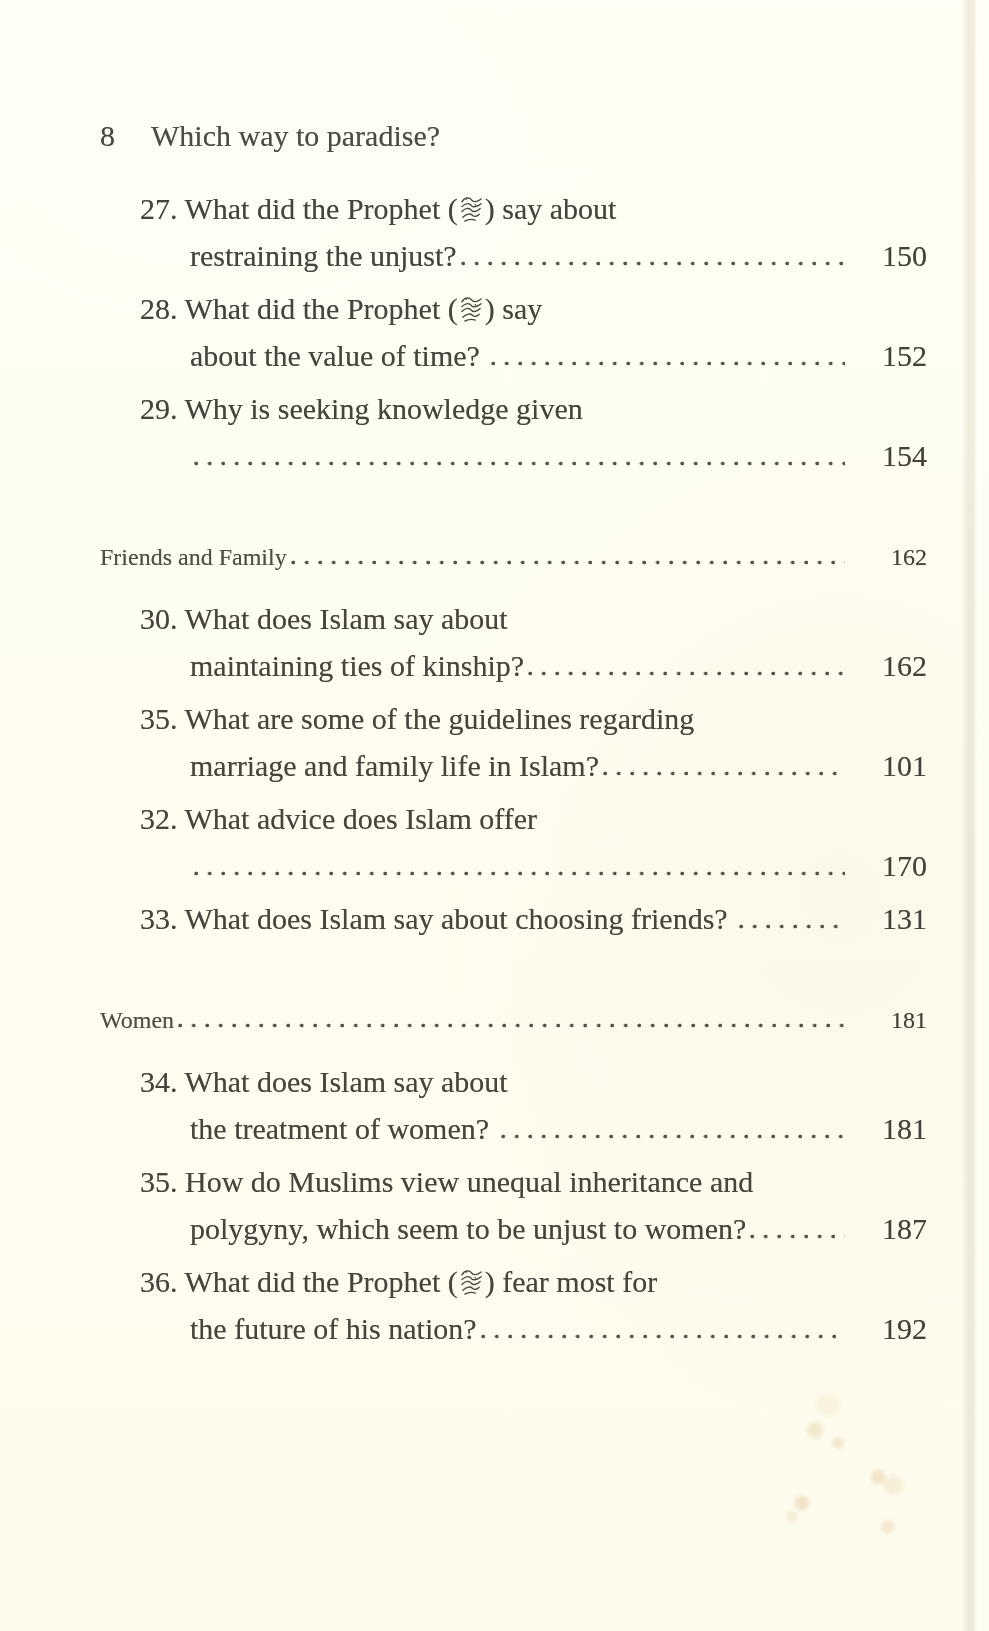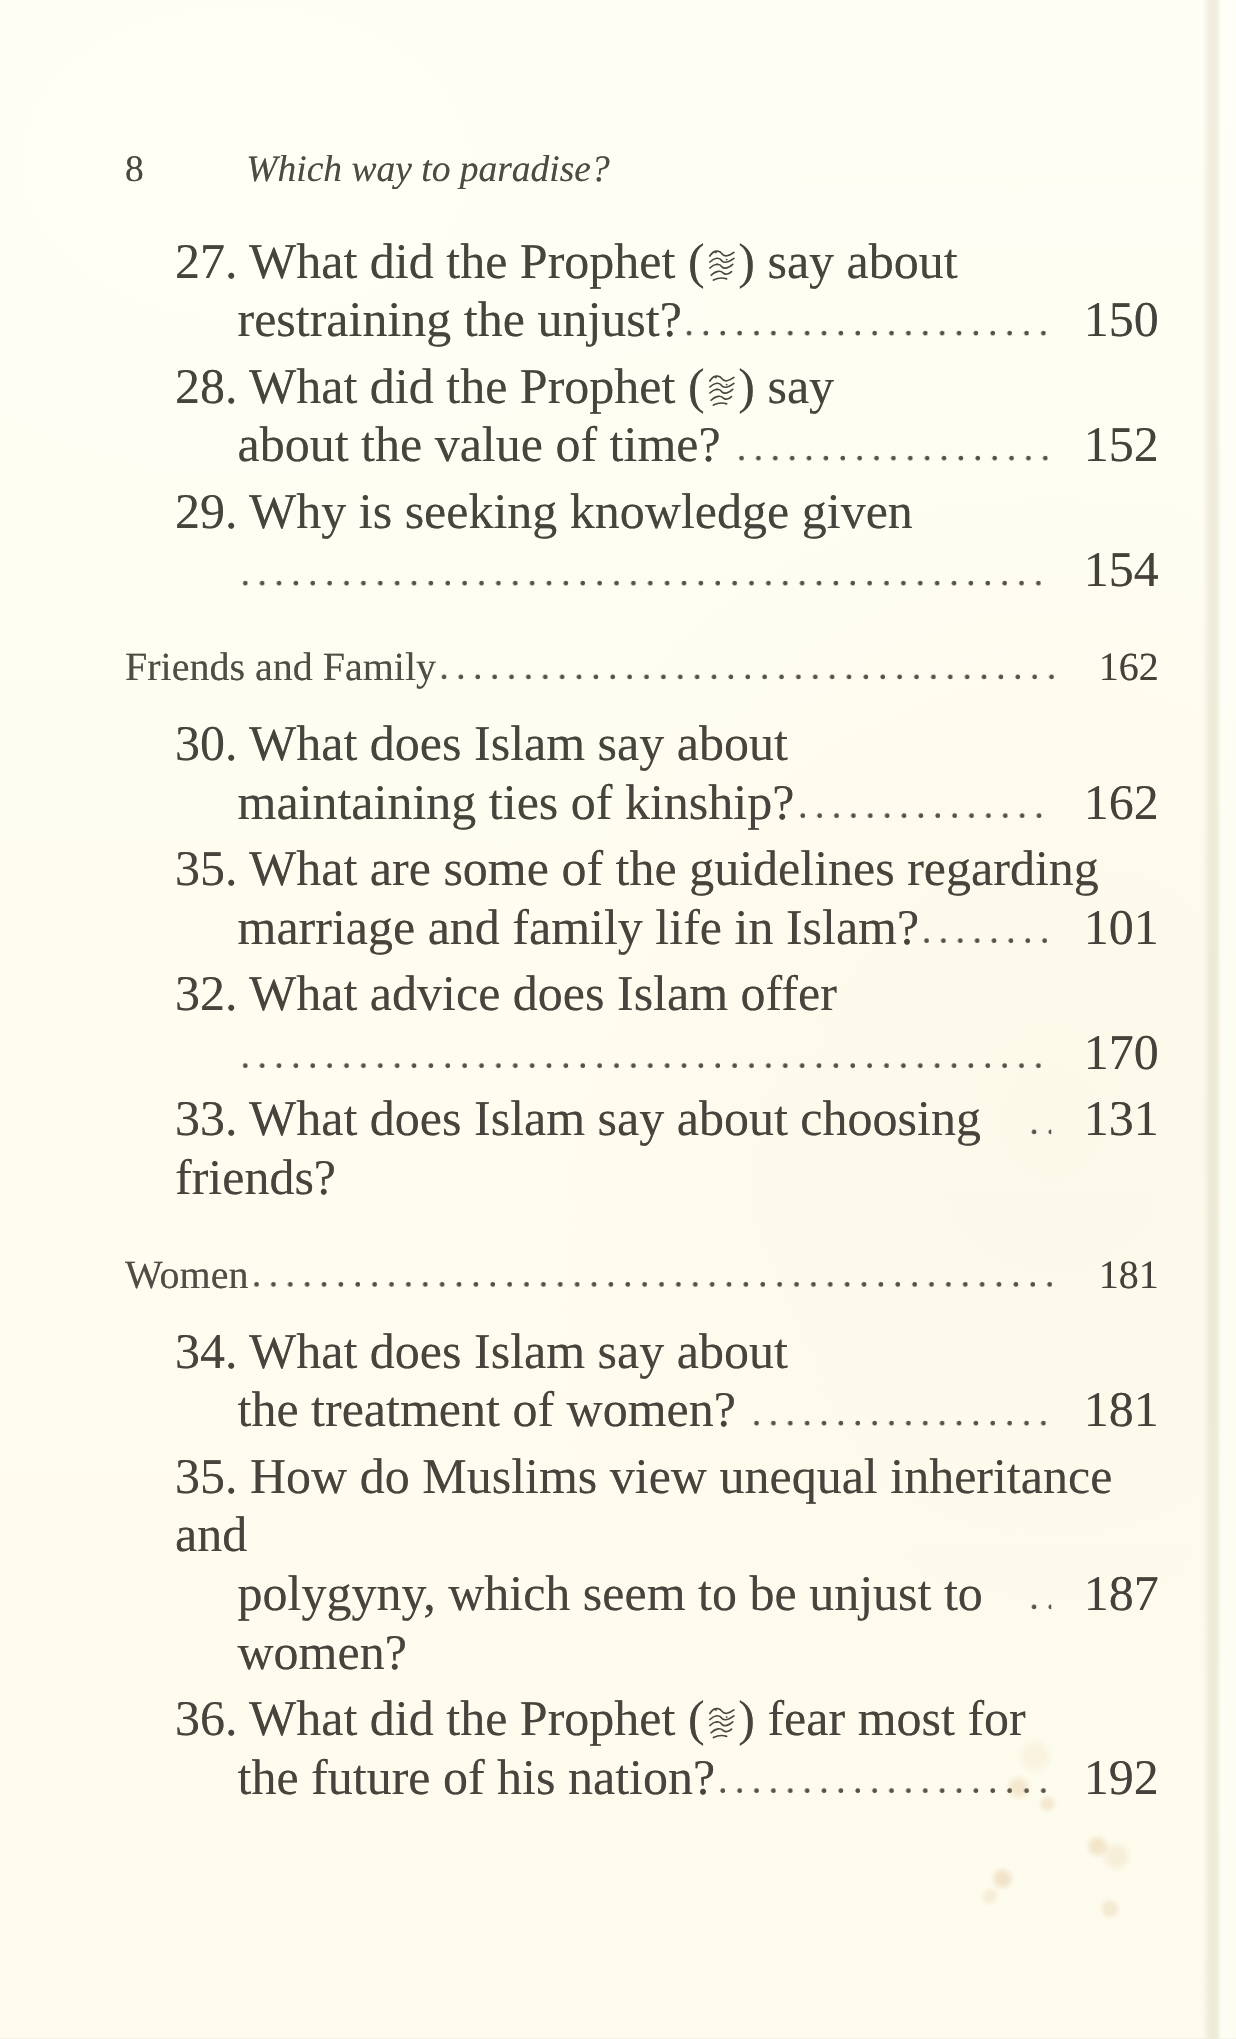--- a/index.html
+++ b/index.html
@@ -28,40 +28,40 @@
   
   .hdr {
     display: flex;
     align-items: baseline;
     height: 47px;
     line-height: 47px;
     margin-bottom: 26px;
     font-size: 30px;
   }
   .hdr .folio { color: #4b4841; }
-  .hdr .running { font-style: italic; margin-left: 82px; color: #4e4b44; text-align: right; }
+  .hdr .running { margin-left: 36px; color: #4e4b44; text-align: right; }
 
   
   .row {
     display: flex;
     align-items: baseline;
     line-height: 47px;
-    font-size: 40px;
+    font-size: 30px;
   }
   .row .toc-text { white-space: pre-wrap; flex: 0 1 auto; }
 
   .row.line1  { padding-left: 40px; }
   .row.line2  { padding-left: 90px; margin-bottom: 6px; }
   .row.single { padding-left: 40px; margin-bottom: 6px; }
 
   .row.heading {
     padding-left: 0;
-    font-size: 32px;
+    font-size: 24px;
     line-height: 52px;
-    margin-top: 28px;
+    margin-top: 52px;
     margin-bottom: 12px;
     color: #504d46;
   }
 
   .leader {
     flex: 1 1 auto;
     min-width: 16px;
     height: 5px;
     margin: 0 26px 0 4px;
     background-image: radial-gradient(circle at 2.2px 2.5px, #55524b 1.55px, rgba(85,82,75,0) 2.2px);

